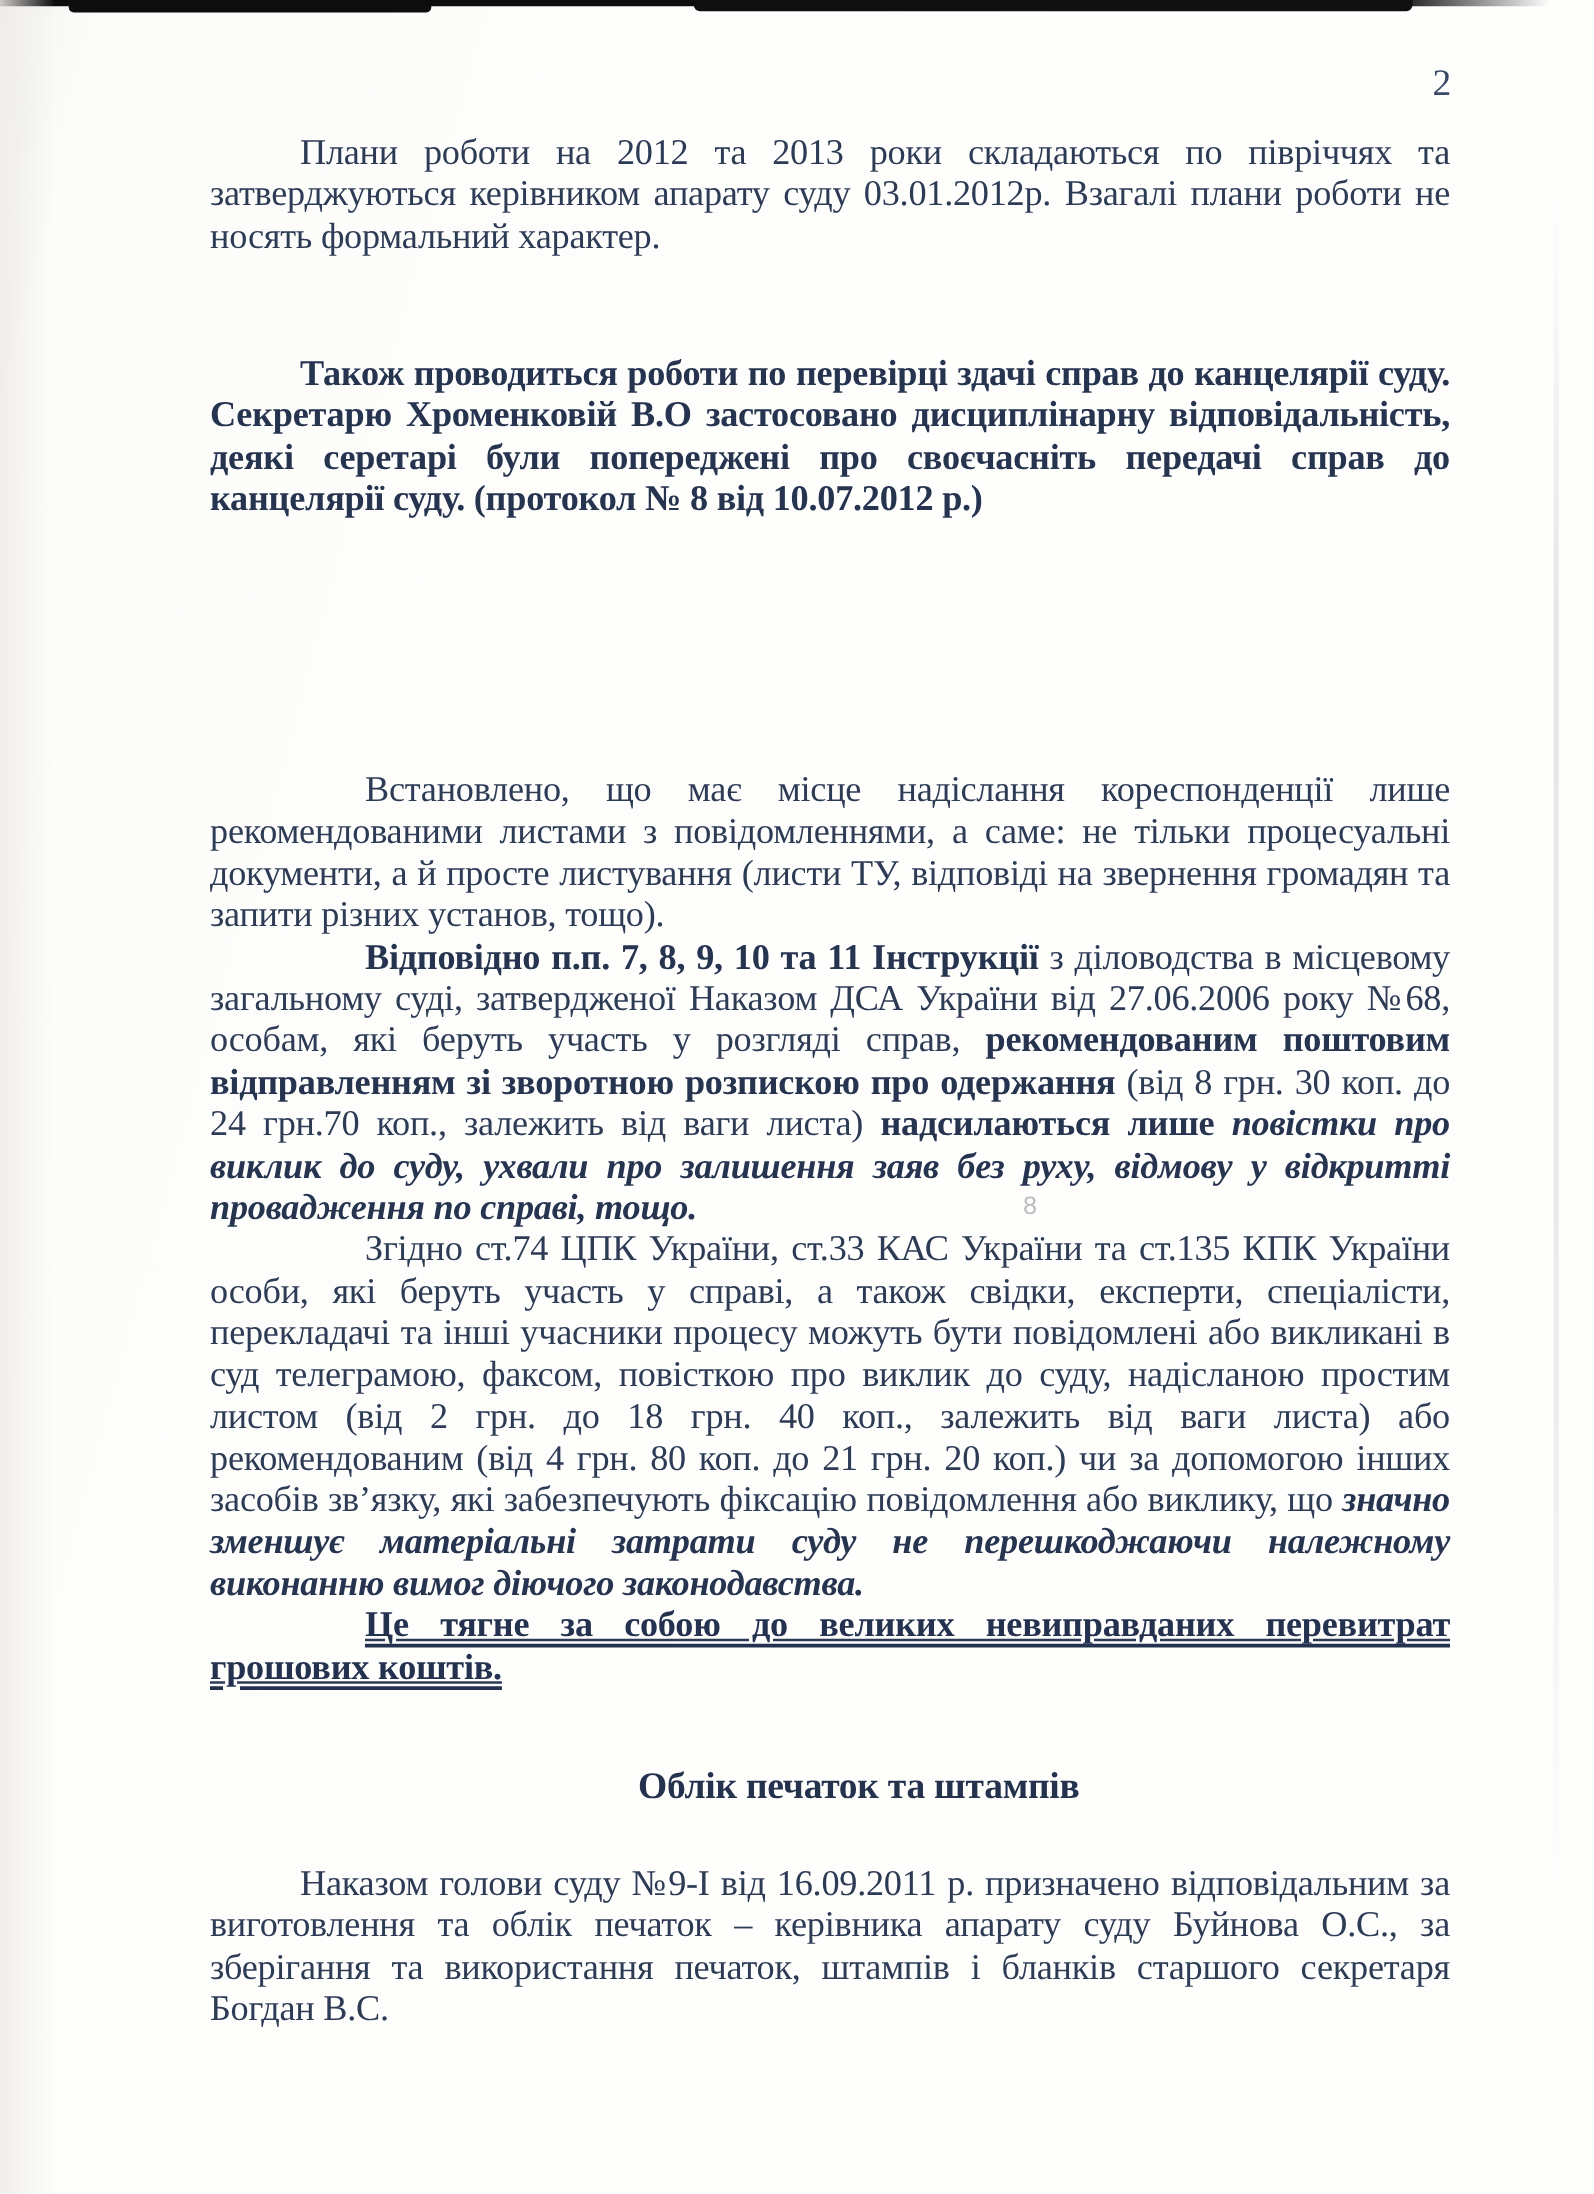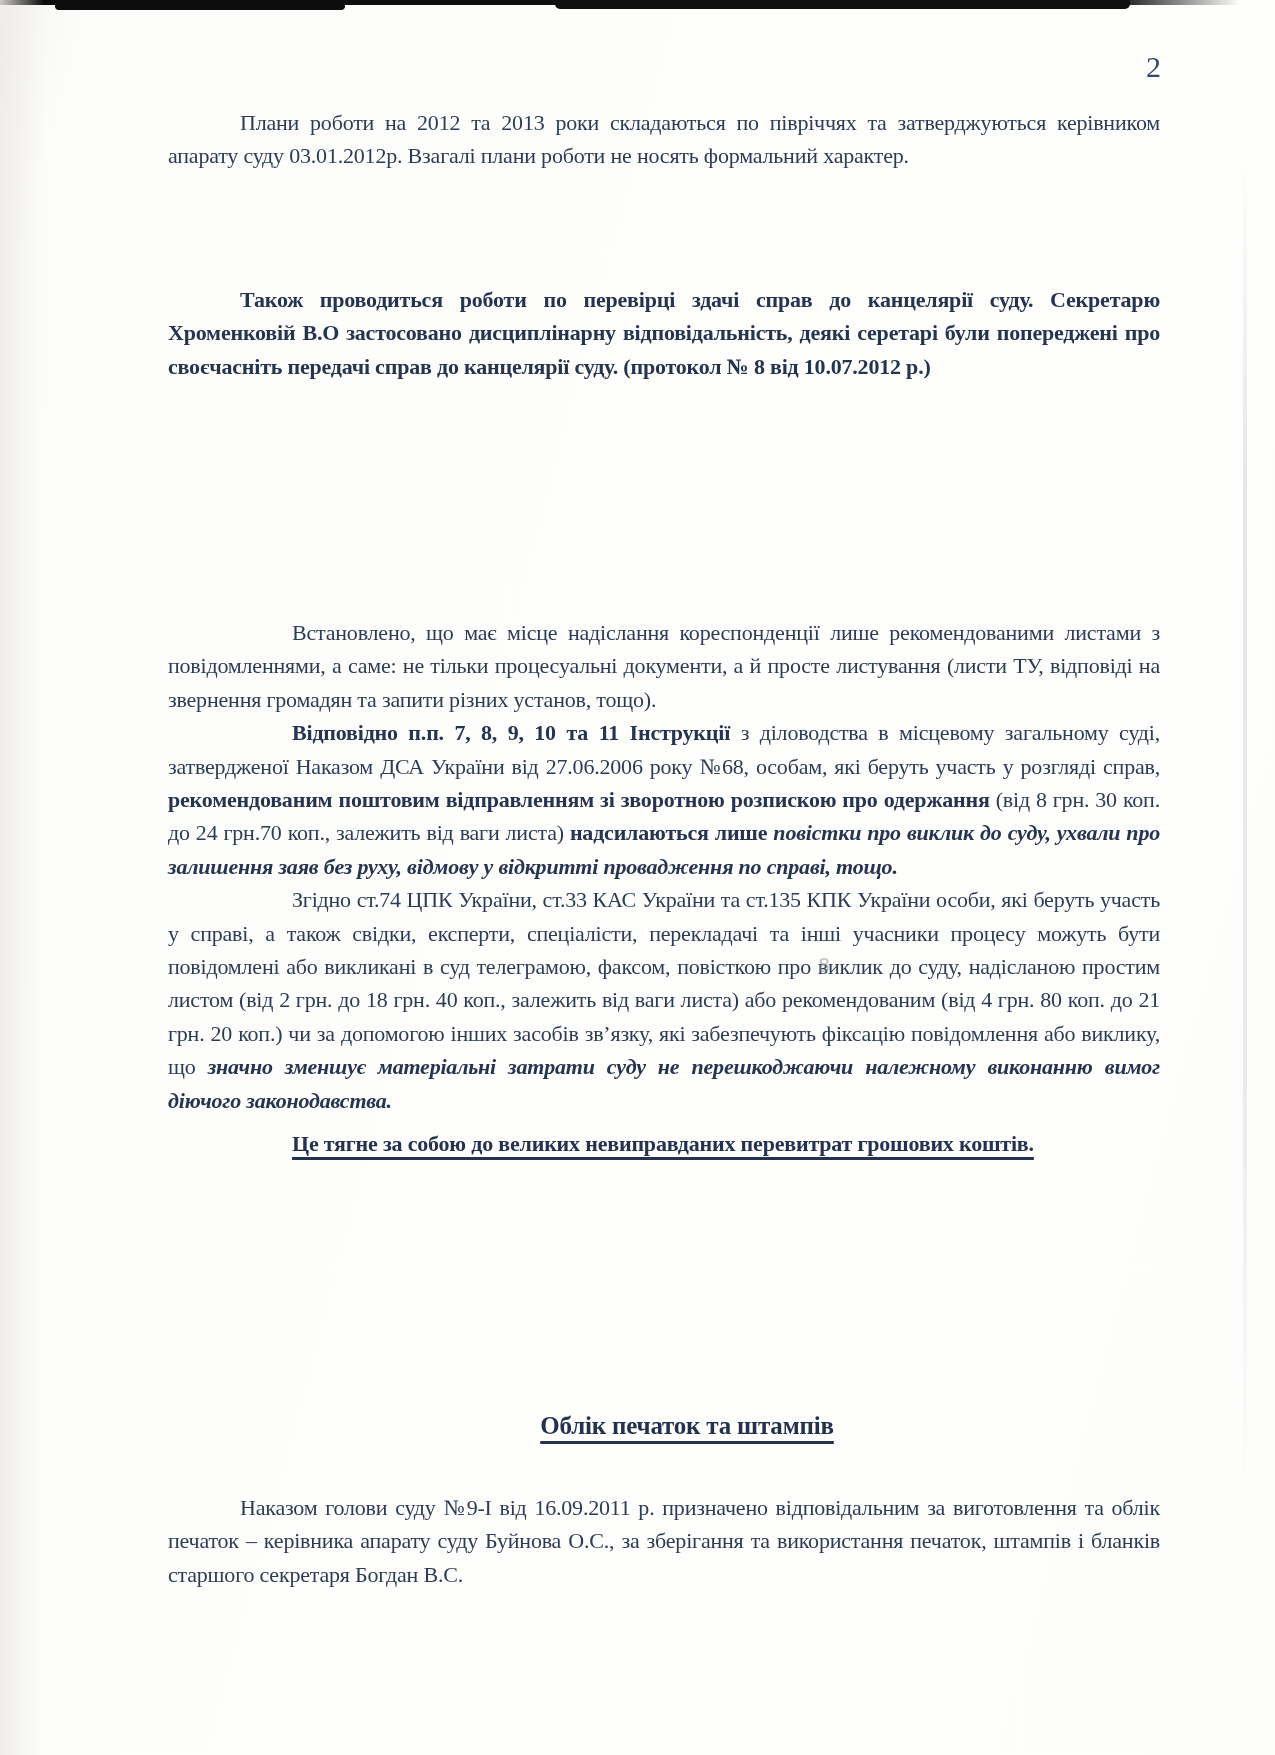--- a/index.html
+++ b/index.html
@@ -40,41 +40,41 @@
     font-family:"DejaVu Sans",sans-serif;font-size:19px;line-height:19px;
     color:#8b8b8e;opacity:.55;
   }
   
   .pagenum{
     position:absolute;left:1146px;top:50px;
     font-size:30px;color:#3a4a66;
   }
   .col{
     position:absolute;left:168px;width:992px;
-    text-align:justify;font-size:22px;line-height:33.4px;letter-spacing:-0.2px;
+    text-align:justify;font-size:29px;line-height:33.4px;letter-spacing:-0.2px;
   }
   .b1{top:106px}
   .b2{top:283px}
   .b3{top:616px}
   .b4{top:1491px}
   .para{margin:0;padding:0;}
   .ind-sm{text-indent:72px;}
   .ind-lg{text-indent:124px;}
-  .mt{margin-top:10px;}
+  .mt{text-decoration:underline;}
   .run-n{font-weight:normal;}
   .run-b{font-weight:bold;color:#263450;margin-top:21px;}
   .run-bi{font-weight:bold;font-style:italic;color:#263450;}
   .run-bu{
     font-weight:bold;color:#243250;
     text-decoration:underline;text-decoration-thickness:2.5px;text-underline-offset:6px;
   }
   .heading{
     position:absolute;top:1412px;left:687px;transform:translateX(-50%);
-    font-size:25px;font-weight:bold;white-space:nowrap;color:#24324e;
-    text-decoration:underline;text-decoration-thickness:2.5px;text-underline-offset:7px;
+    font-size:30px;font-weight:bold;white-space:nowrap;color:#24324e;
+    text-decoration-thickness:2.5px;text-underline-offset:7px;
     letter-spacing:-0.2px;
   }
 </style>
 </head>
 <body>
 
 <div class="page">
 
   <div class="top-strip"></div>
   <div class="left-shade"></div>

